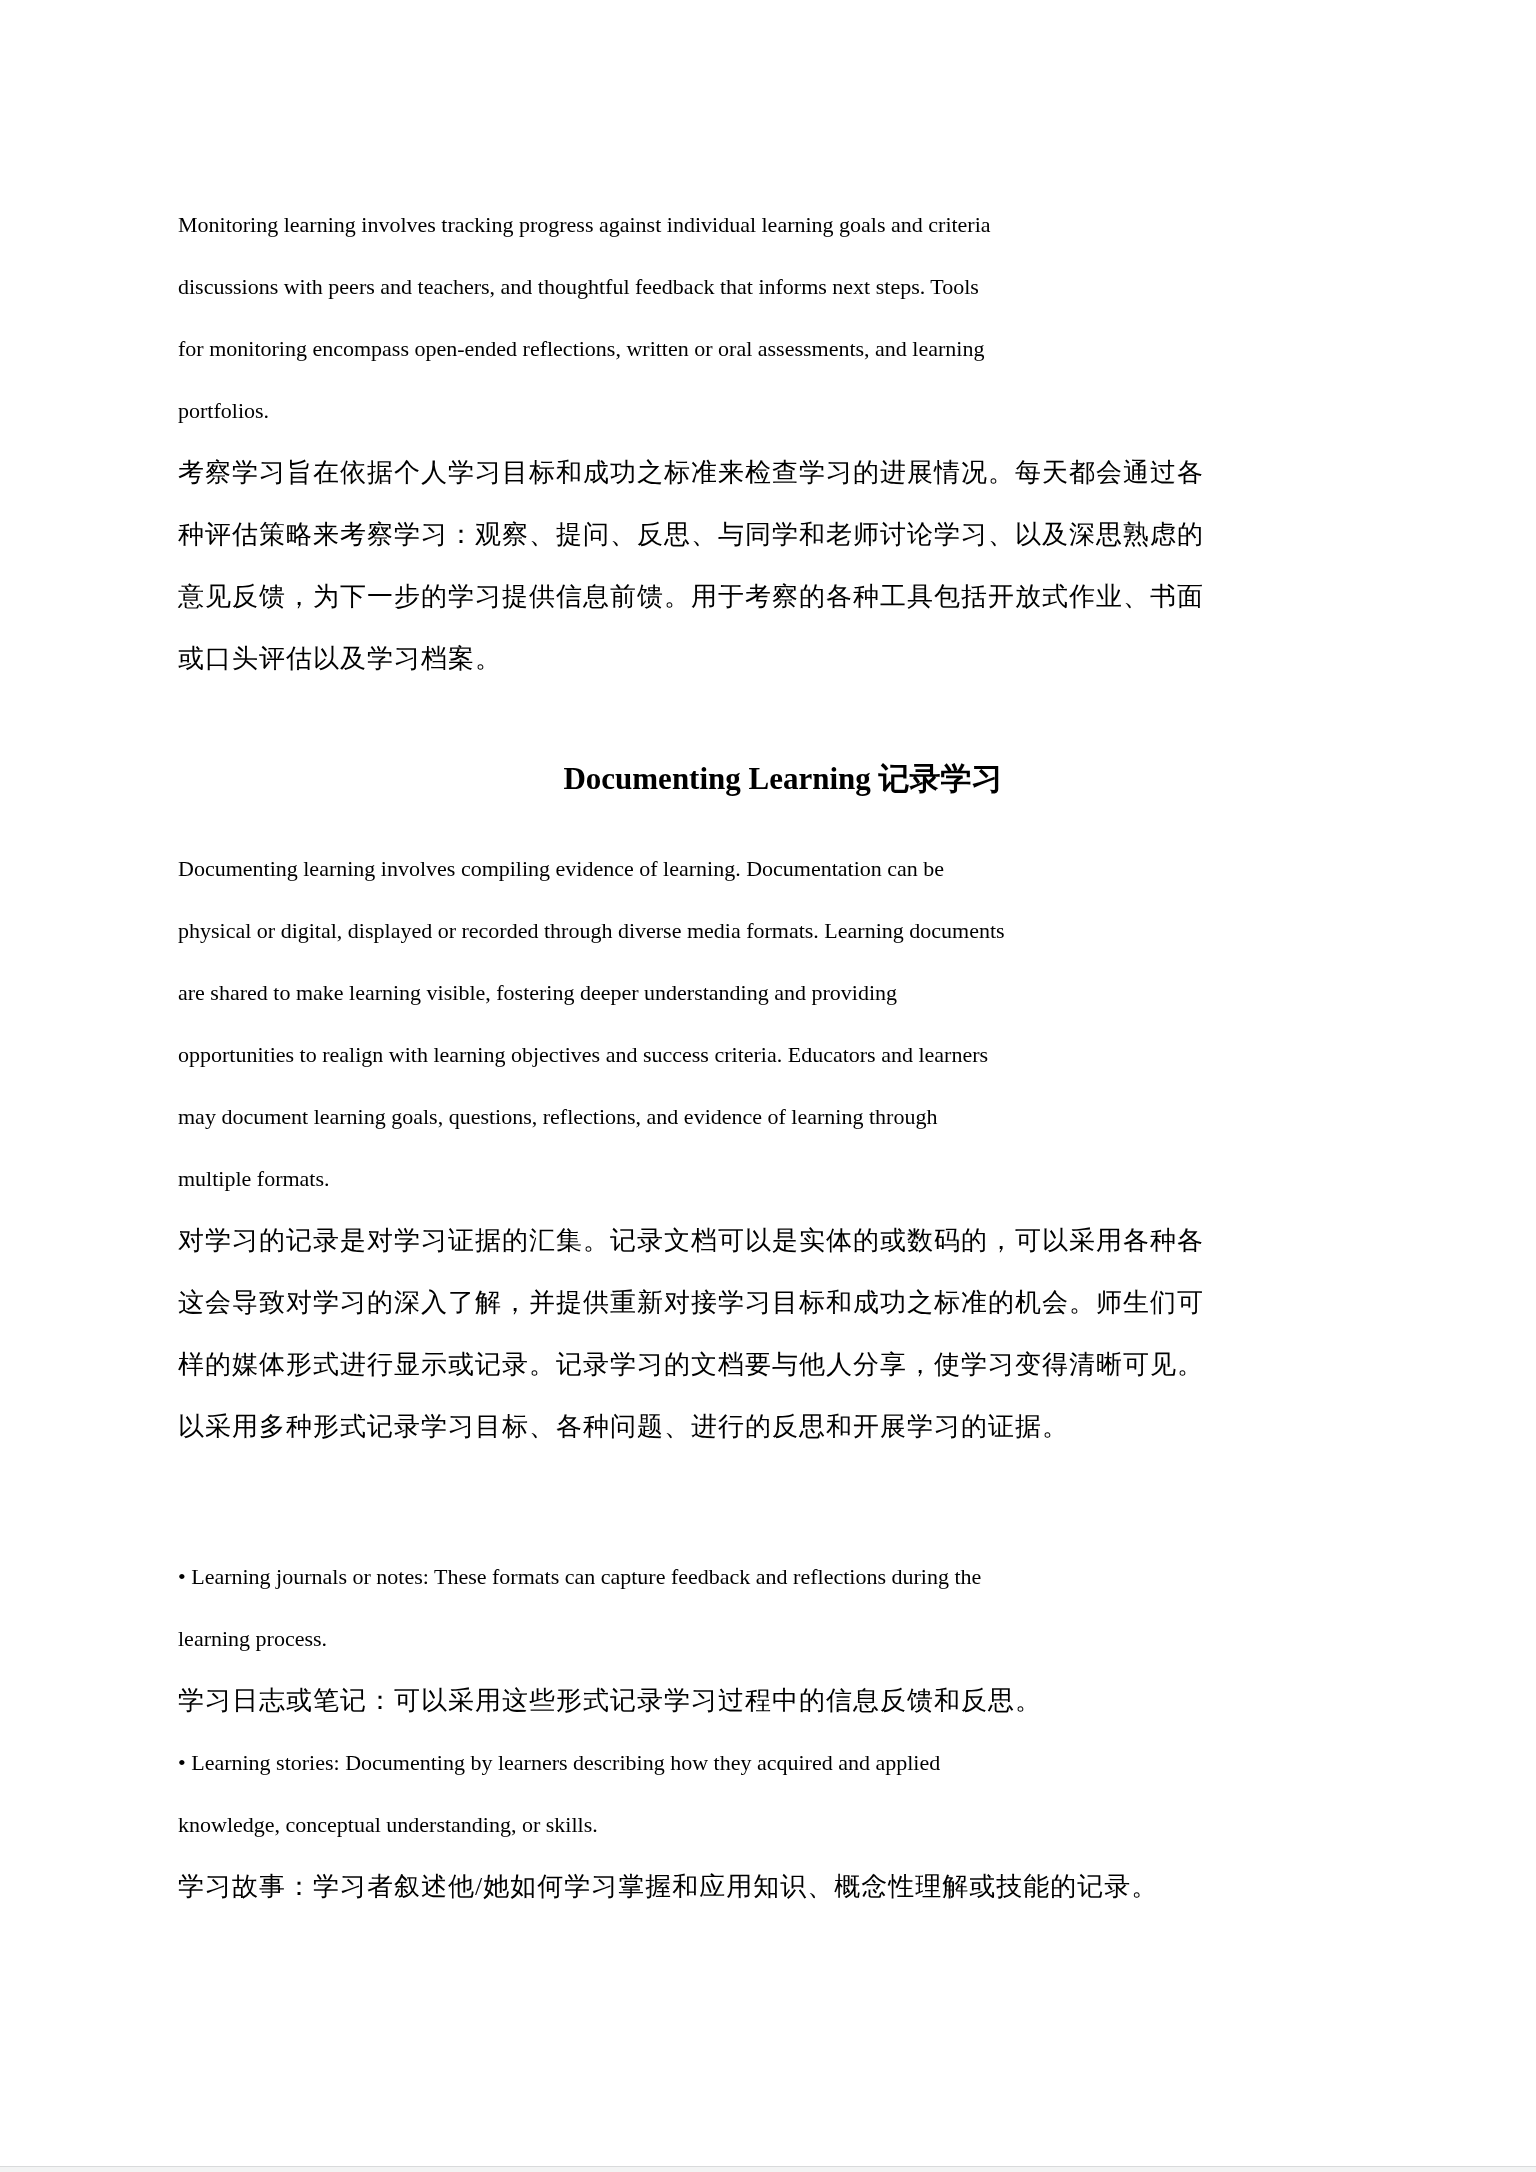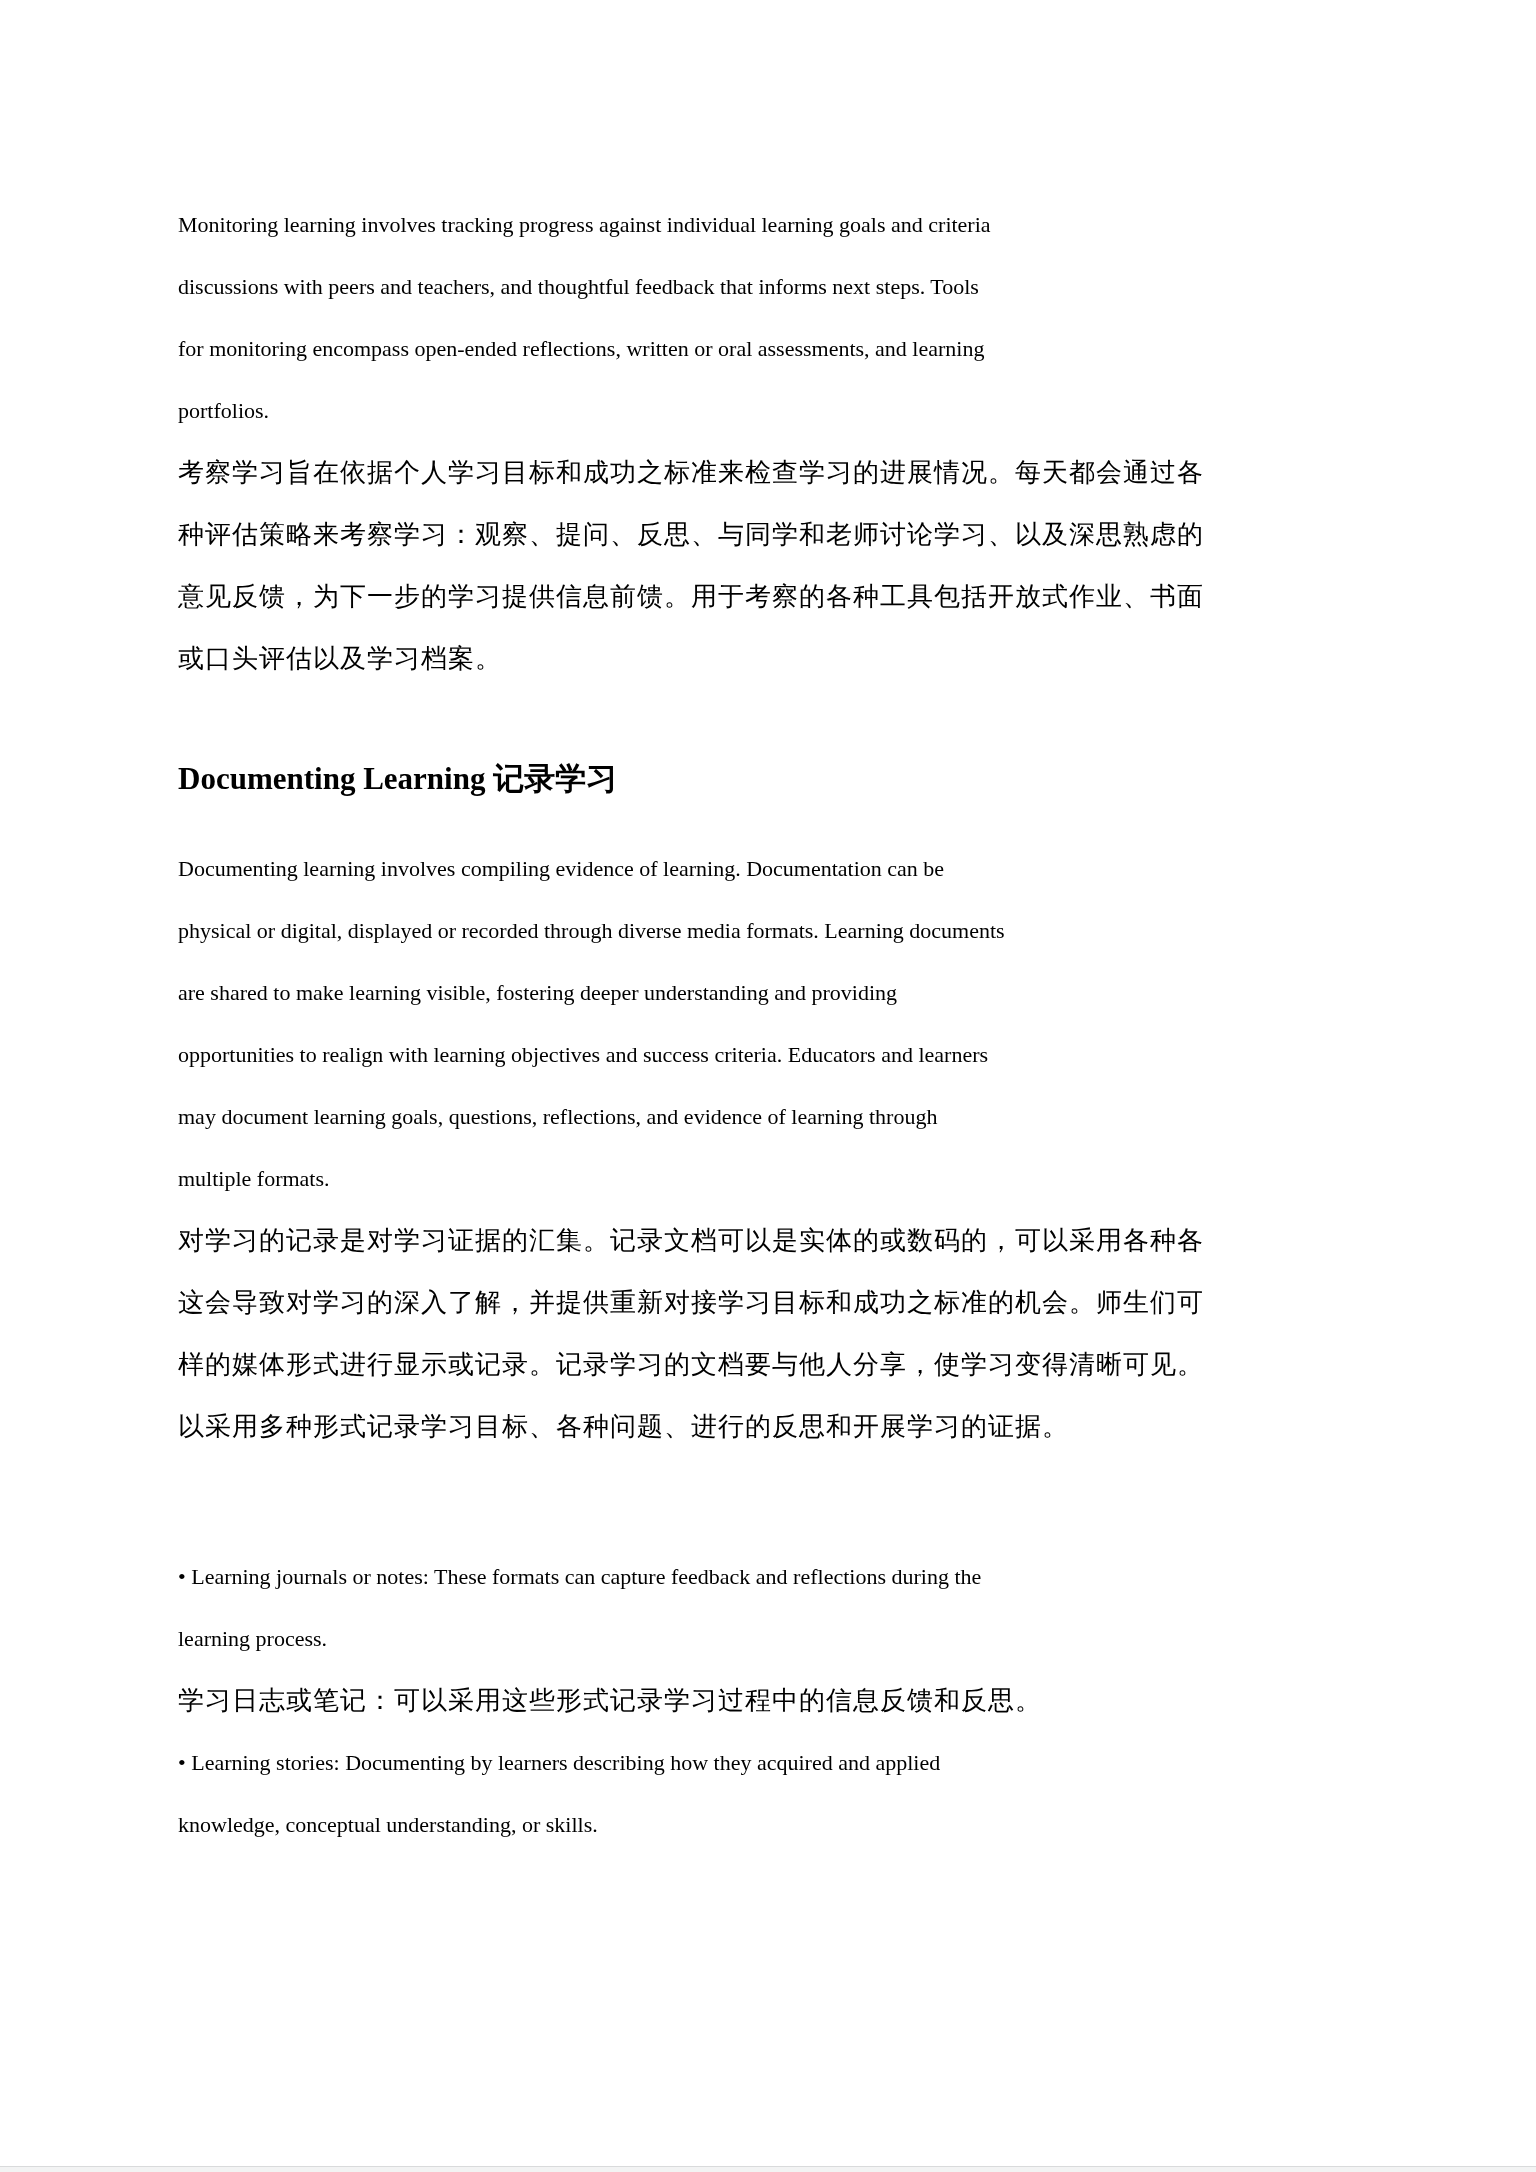--- a/index.html
+++ b/index.html
@@ -36,20 +36,21 @@
     letter-spacing: 1px;
   }
   .heading {
     margin-top: 58px;
     margin-bottom: 28px;
   }
   .heading .line {
     font-weight: bold;
     font-size: 31px;
     letter-spacing: 0px;
+    text-align: center;
   }
   .spacer {
     height: 88px;
   }
   .page-edge {
     position: absolute;
     left: 0;
     bottom: 0;
     width: 1536px;
     height: 5px;
@@ -105,16 +106,19 @@
 
   <div class="para zh">
     <div class="line">学习日志或笔记：可以采用这些形式记录学习过程中的信息反馈和反思。</div>
   </div>
 
   <div class="para">
     <div class="line">• Learning stories: Documenting by learners describing how they acquired and applied</div>
     <div class="line">knowledge, conceptual understanding, or skills.</div>
   </div>
 
+  <div class="para zh">
+    <div class="line">学习故事：学习者叙述他/她如何学习掌握和应用知识、概念性理解或技能的记录。</div>
+  </div>
 
 </div>
 
 <div class="page-edge"></div>
 
 </body></html>

